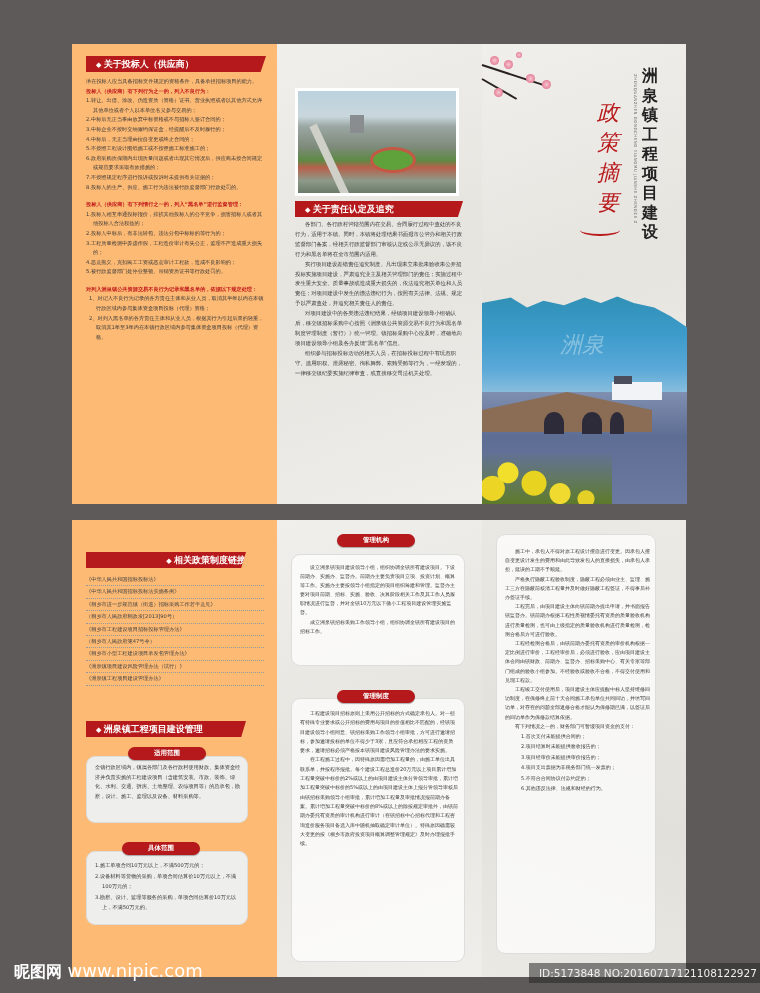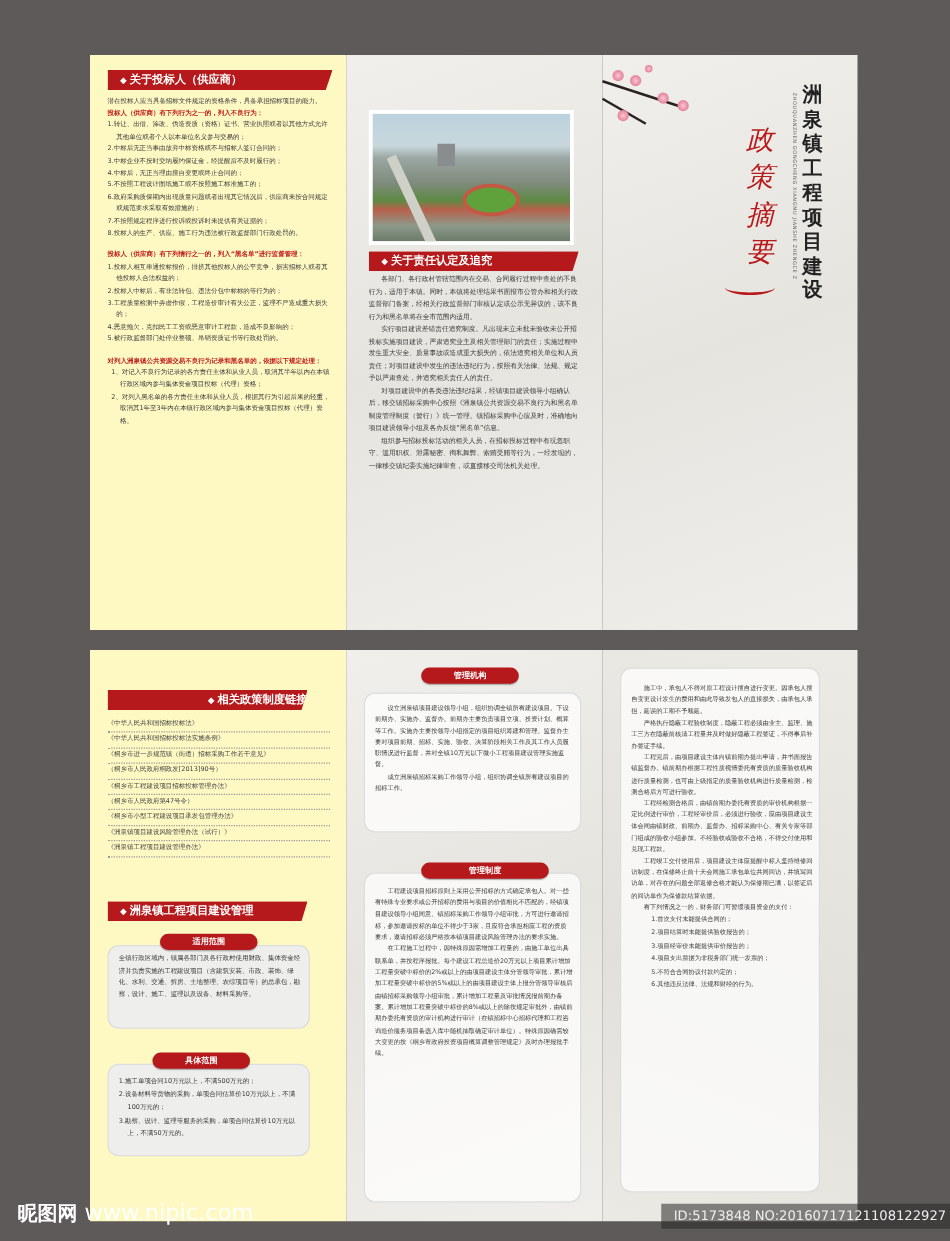--- a/index.html
+++ b/index.html
@@ -1,21 +1,21 @@
 <!DOCTYPE html>
 <html><head>
 <meta charset="utf-8">
 <style>
   * { box-sizing: border-box; margin: 0; padding: 0; }
   body { width: 760px; height: 993px; background: #5e5a59; position: relative; overflow: hidden; font-family: "DejaVu Sans", sans-serif; }
   .sheet { position: absolute; left: 72px; width: 614px; display: flex; }
   .sheet-top { top: 44px; height: 460px; }
   .sheet-bot { top: 520px; height: 457px; }
   .panel { position: relative; width: 205px; height: 100%; }
-  .p-white { background: #fef9c3; }
+  .p-white { background: #fdba74; }
   .p-paper { background: linear-gradient(160deg, #f0efeb 0%, #e6e4df 50%, #efeeea 100%); }
   .p-paper2 { background: linear-gradient(200deg, #eceae5 0%, #e2e0db 60%, #ebe9e4 100%); }
   .redbar { position: absolute; height: 16px; background: #b5191b; color: #fff; font-size: 9px; font-weight: bold; line-height: 16px; padding-left: 10px; clip-path: polygon(0 0, 100% 0, 97% 100%, 0 100%); }
   .redbar::before { content: "◆ "; font-size: 7px; }
   .txt { position: absolute; font-size: 5.2px; line-height: 9.6px; color: #3a3a3a; }
   .red { color: #c0191b; font-weight: bold; }
   .indent { text-indent: 10px; }
   .li { padding-left: 7px; text-indent: -7px; }
   .photo-town { position: absolute; left: 224px; top: 46px; width: 164px; height: 108px; border: 3px solid #fff; background: linear-gradient(180deg, #bcd2de 0%, #c8d7dc 25%, #9aa6a2 35%, #7e8a7a 55%, #5d8a44 68%, #b7604b 75%, #8d9a8a 88%, #6b7a6a 100%); overflow: hidden; }
   .photo-town .field { position: absolute; left: 72px; top: 56px; width: 46px; height: 26px; border-radius: 50%; background: #5fa23c; border: 3px solid #c55845; }
@@ -116,20 +116,32 @@
       <div>设</div>
     </div>
     <div class="cover-callig">
       <div>政</div>
       <div>策</div>
       <div>摘</div>
       <div>要</div>
     </div>
     <div class="swirl"></div>
 
+    <div class="cover-scene">
+      <div class="ink"></div>
+      <div class="ink-text">洲泉</div>
+      <div class="water"></div>
+      <div class="house"></div>
+      <div class="roof"></div>
+      <div class="bridge"></div>
+      <div class="arch" style="left:62px;"></div>
+      <div class="arch" style="left:100px;"></div>
+      <div class="arch" style="left:128px;width:14px;"></div>
+      <div class="flowers"></div>
+    </div>
   </div>
 </div>
 
 <div class="sheet sheet-bot">
 
   <div class="panel p-white">
     <div class="redbar" style="left:14px;top:32px;width:160px;text-align:right;">相关政策制度链接</div>
     <div class="policy-list" style="top:54px;">
       <div class="policy-item">《中华人民共和国招标投标法》</div>
       <div class="policy-item">《中华人民共和国招标投标法实施条例》</div>
@@ -167,21 +179,21 @@
       </div>
     </div>
     <div class="pill" style="left:60px;top:14px;width:78px;">管理机构</div>
 
     <div class="box w" style="left:14px;top:178px;width:174px;height:264px;">
       <div class="txt indent" style="left:8px;top:10px;width:158px;font-size:5px;line-height:9.3px;">
         <p>工程建设项目招标原则上采用公开招标的方式确定承包人。对一些有特殊专业要求或公开招标的费用与项目的价值相比不匹配的，经镇项目建设领导小组同意、镇招标采购工作领导小组审批，方可进行邀请招标，参加邀请投标的单位不得少于3家，且应符合承担相应工程的资质要求，邀请招标必须严格按本镇项目建设风险管理办法的要求实施。</p>
         <p>在工程施工过程中，因特殊原因需增加工程量的，由施工单位出具联系单，并按程序报批。每个建设工程总造价20万元以上项目累计增加工程量突破中标价的2%或以上的由项目建设主体分管领导审批，累计增加工程量突破中标价的5%或以上的由项目建设主体上报分管领导审核后由镇招标采购领导小组审批，累计增加工程量及审批情况报前期办备案。累计增加工程量突破中标价的8%或以上的除按规定审批外，由镇前期办委托有资质的审计机构进行审计（在镇招标中心招标代理和工程咨询造价服务项目备选入库中随机抽取确定审计单位）。特殊原因确需较大变更的按《桐乡市政府投资项目概算调整管理规定》及时办理报批手续。</p>
       </div>
     </div>
-    <div class="pill" style="left:60px;top:170px;width:102px;">管理制度</div>
+    <div class="pill" style="left:60px;top:170px;width:78px;">管理制度</div>
   </div>
 
   <div class="panel p-paper2" style="width:204px;">
     <div class="box w" style="left:14px;top:14px;width:160px;height:420px;">
       <div class="txt indent" style="left:8px;top:12px;width:146px;font-size:5px;line-height:9.2px;">
         <p>施工中，承包人不得对原工程设计擅自进行变更。因承包人擅自变更设计发生的费用和由此导致发包人的直接损失，由承包人承担，延误的工期不予顺延。</p>
         <p>严格执行隐蔽工程验收制度，隐蔽工程必须由业主、监理、施工三方在隐蔽前核清工程量并及时做好隐蔽工程签证，不得事后补办签证手续。</p>
         <p>工程完后，由项目建设主体向镇前期办提出申请，并书面报告镇监督办。镇前期办根据工程性质视情委托有资质的质量验收机构进行质量检测，也可由上级指定的质量验收机构进行质量检测，检测合格后方可进行验收。</p>
         <p>工程经检测合格后，由镇前期办委托有资质的审价机构根据一定比例进行审价，工程经审价后，必须进行验收，应由项目建设主体会同由镇财政、前期办、监督办、招标采购中心、有关专家等部门组成的验收小组参加。不经验收或验收不合格，不得交付使用和兑现工程款。</p>
         <p>工程竣工交付使用后，项目建设主体应提醒中标人坚持维修回访制度，在保修终止前十天会同施工承包单位共同回访，并填写回访单，对存在的问题全部返修合格才能认为保修期已满，以签证后的回访单作为保修款结算依据。</p>

